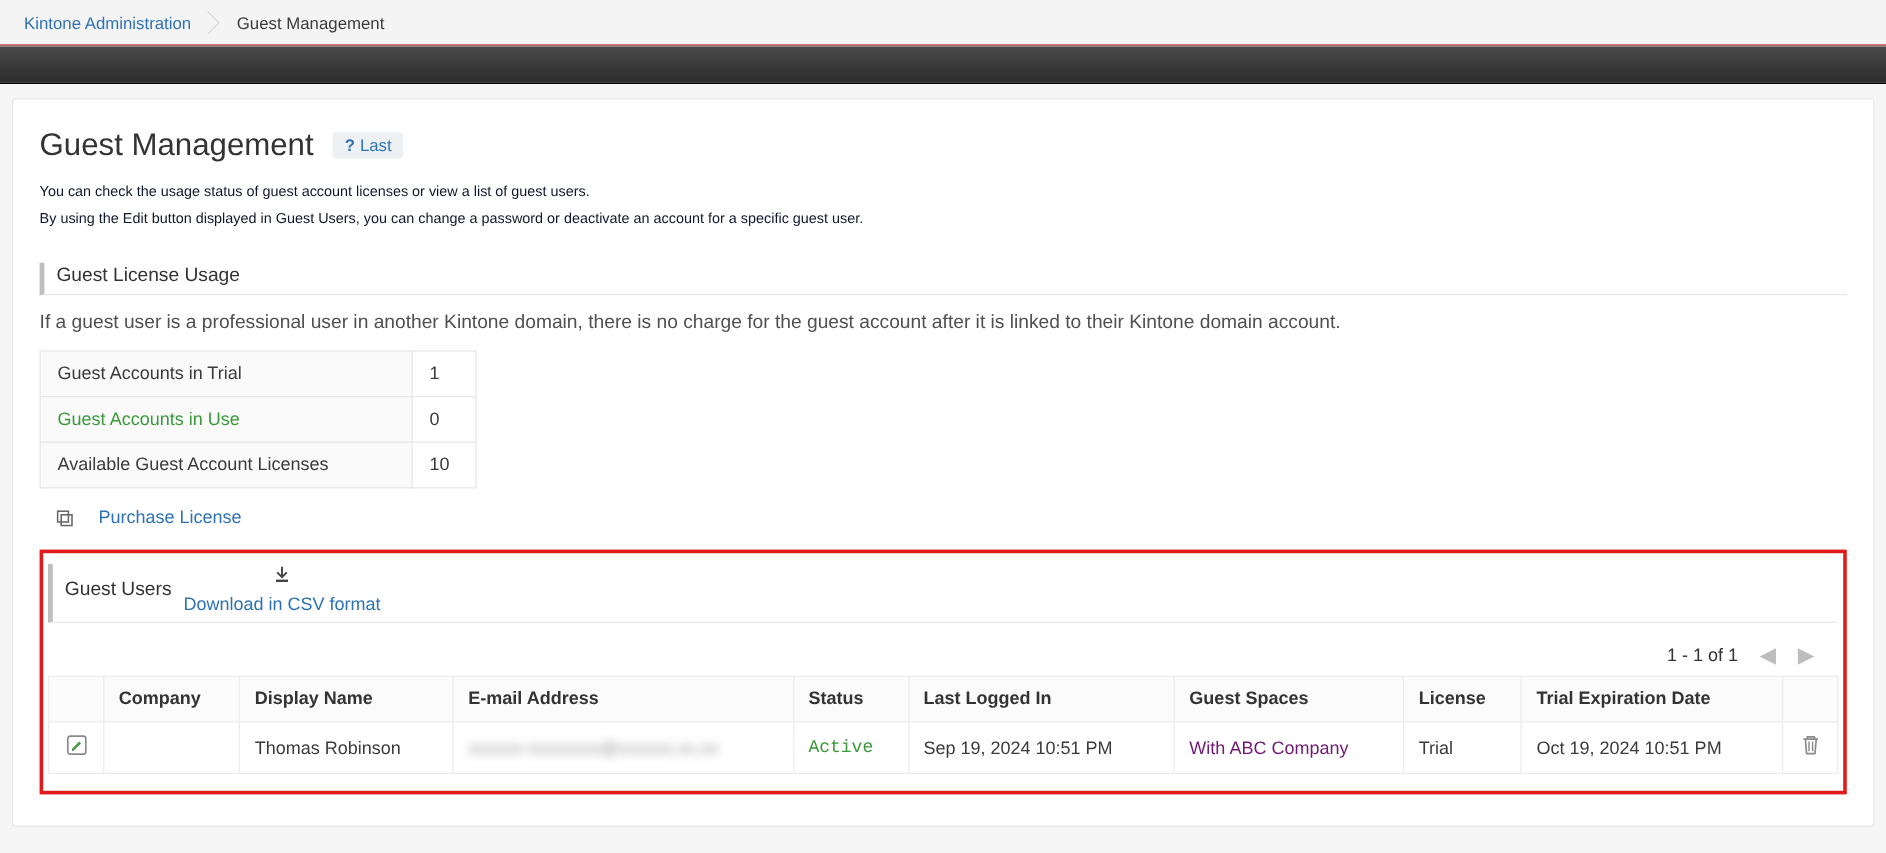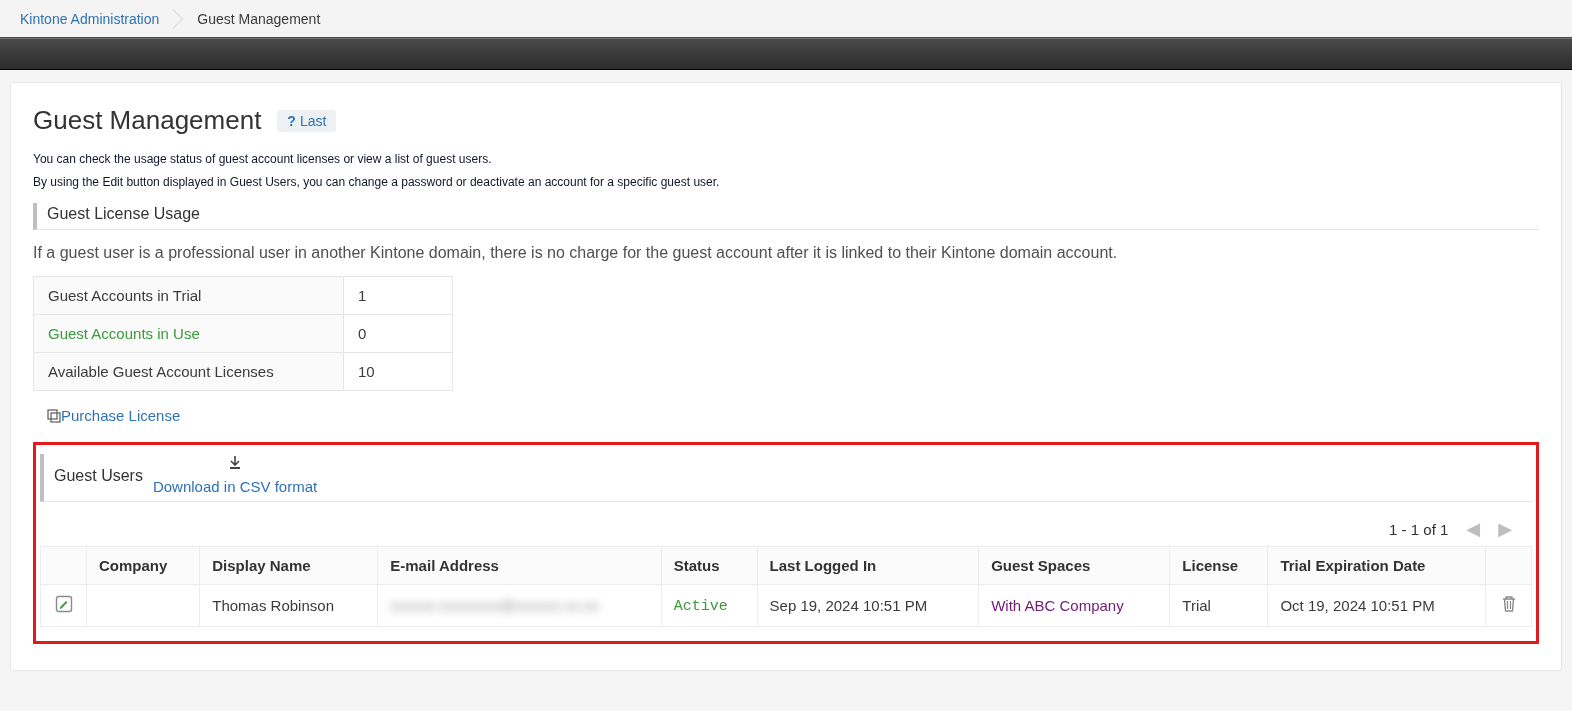--- a/index.html
+++ b/index.html
@@ -58,44 +58,44 @@
   h1.page-title { margin:0; font-size: 26px; font-weight: 500; color:#333; }
   .help-badge {
     background:#eef1f3; border-radius:3px; padding:3px 10px;
     font-size:14px; color:#2e72b5; display:inline-flex; align-items:center; gap:4px;
     cursor:pointer;
   }
   .help-badge .qm { color:#2e72b5; font-weight:bold; }
   p.intro { margin: 0 0 4px 0; font-size:12px; color:#0f172a; line-height:1.55; }
   
   .section-heading {
-    margin-top: 12px;
+    margin-top: 28px;
     border-left: 4px solid #bfbfbf;
     border-bottom: 1px solid #e6e6e6;
     padding: 2px 0 6px 10px;
     font-size: 16px;
     font-weight: 400;
     color:#333;
     display:flex; align-items:center; gap:10px;
   }
   .section-note { margin: 14px 0 14px 0; font-size:16px; color:#505050; }
   
   table.usage {
     border-collapse: collapse;
-    width: 420px;
+    width: 364px;
     font-size: 15px;
   }
   table.usage td {
     border: 1px solid #e6e6e6;
     padding: 10px 14px;
   }
   table.usage td.label { width: 310px; background:#fafafa; }
   table.usage td.label.link a { color:#3a9a3a; text-decoration:none; }
   table.usage td.val { }
-  .purchase-row { margin-top: 16px; display:flex; align-items:center; gap:0; padding-left:14px;}
+  .purchase-row { margin-top: 16px; display:flex; align-items:center; gap:21px; padding-left:14px;}
   .purchase-row a { color:#2e72b5; text-decoration:none; font-size:15px;}
   .purchase-icon svg { display:block; }
   
   .hl-region {
     border: 3px solid #e11b1b;
     margin-top: 18px;
     padding: 2px 4px 14px 4px;
   }
   .inline-link { color:#2e72b5; text-decoration:none; font-size:15px;}
   .gu-heading-note { font-weight:400; }

